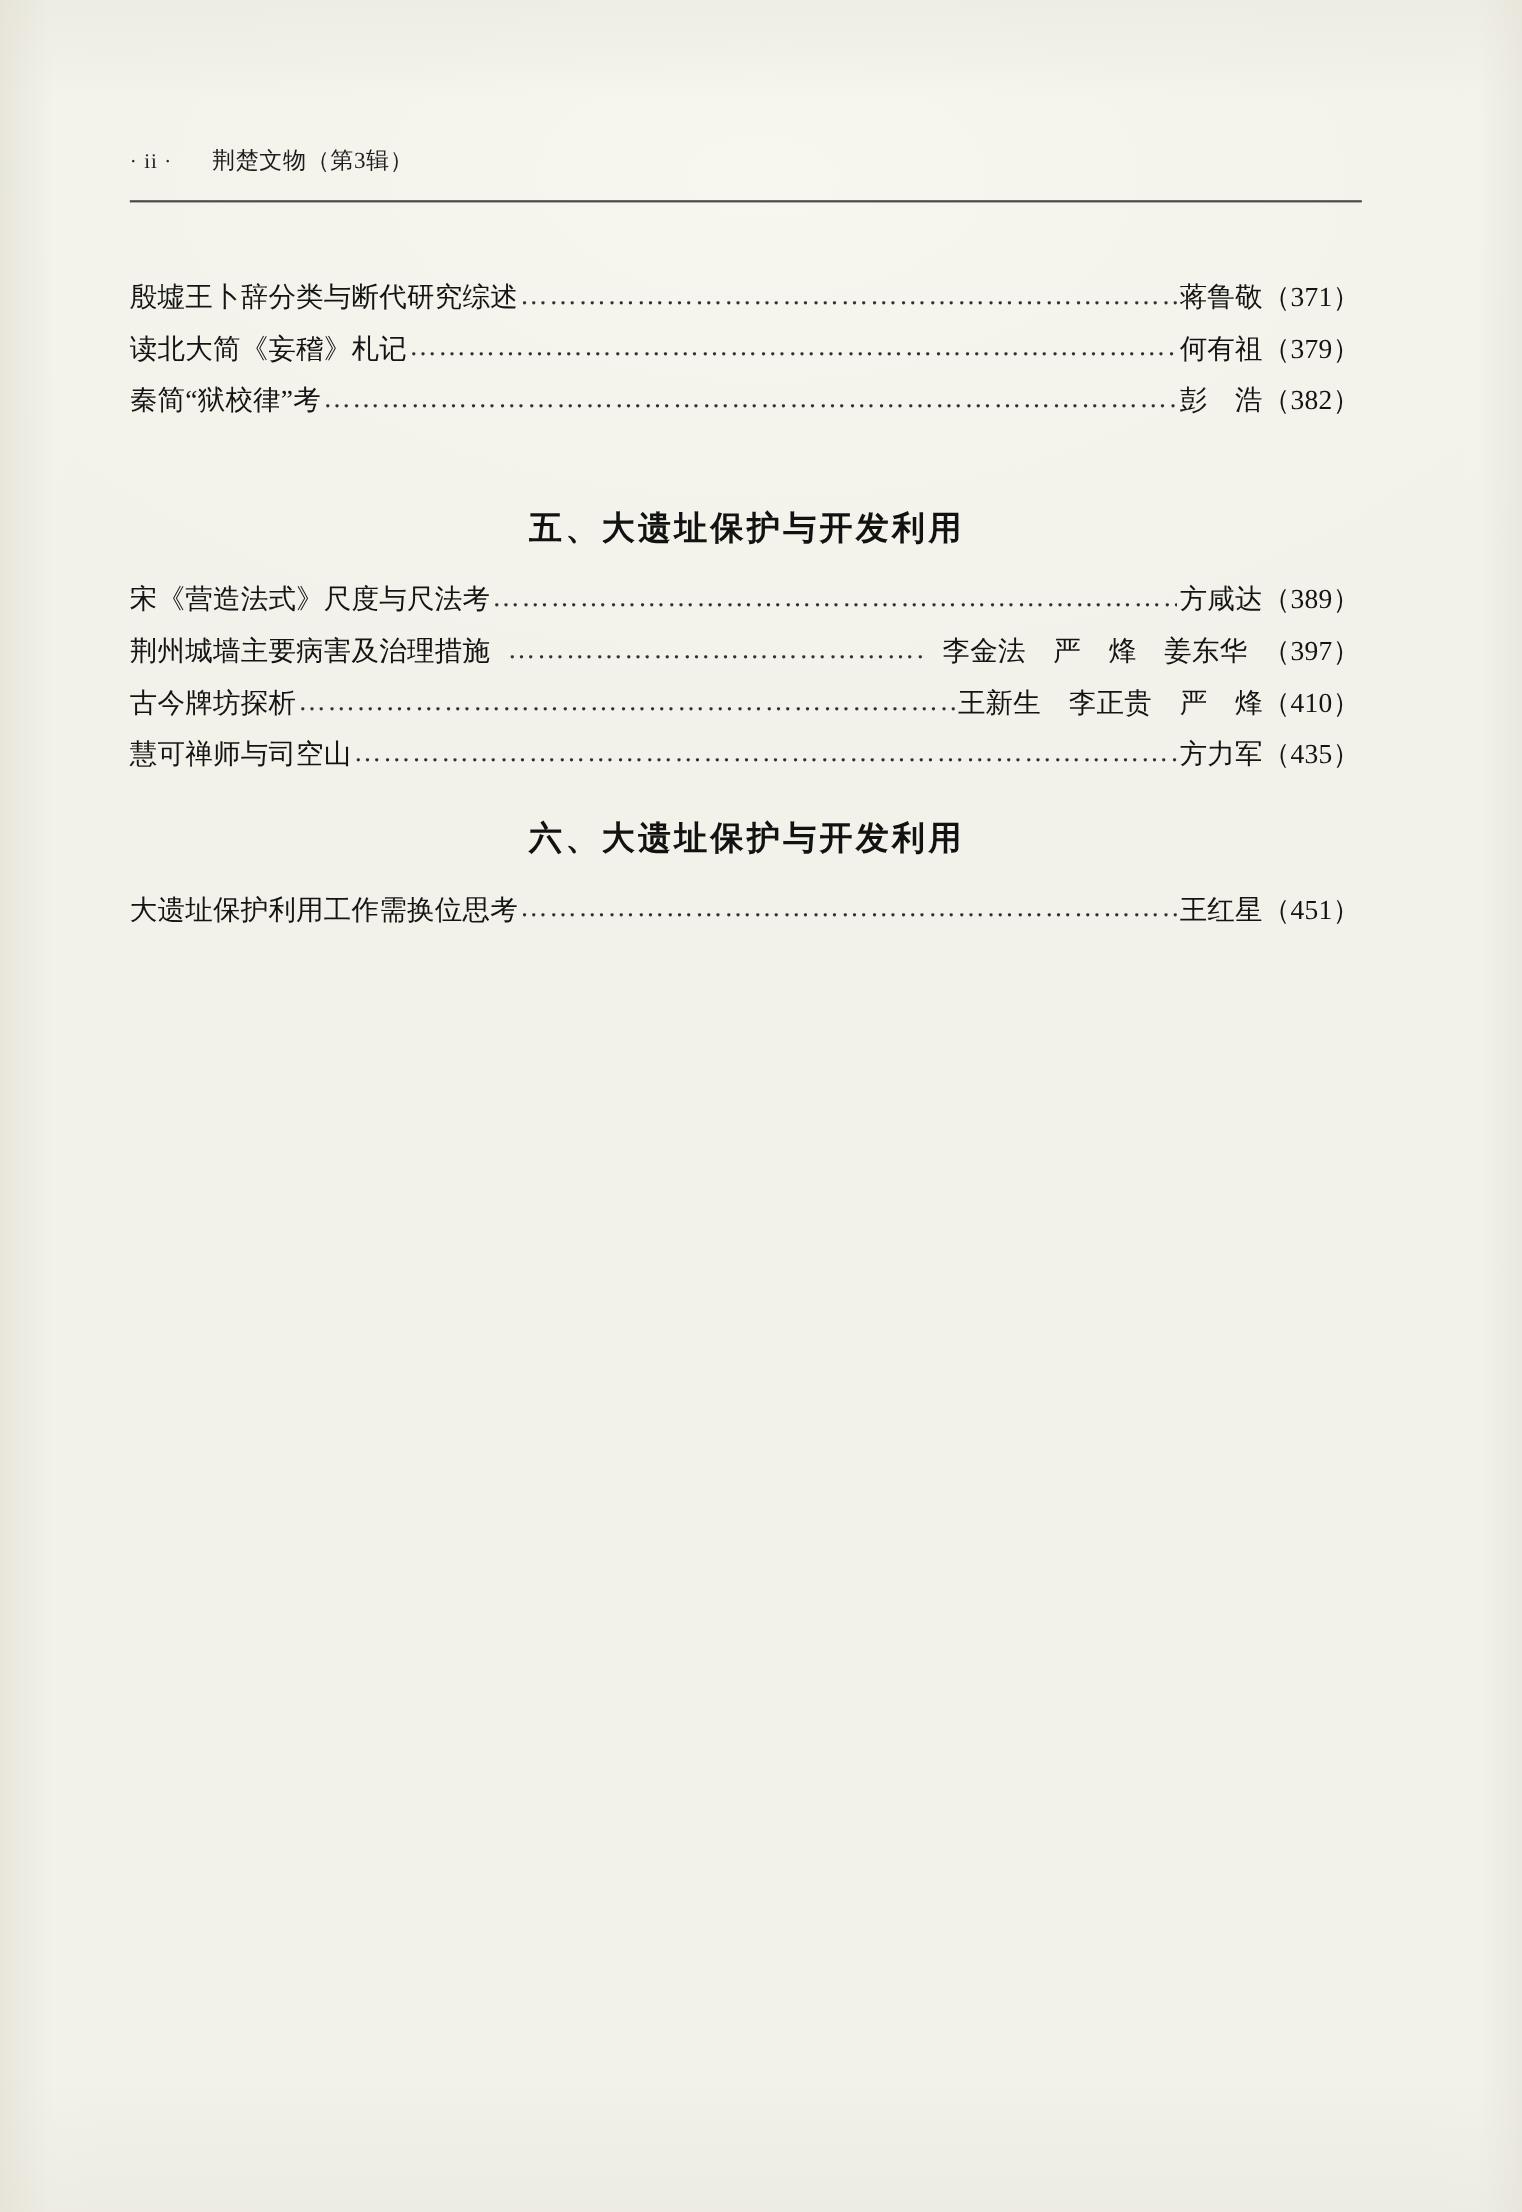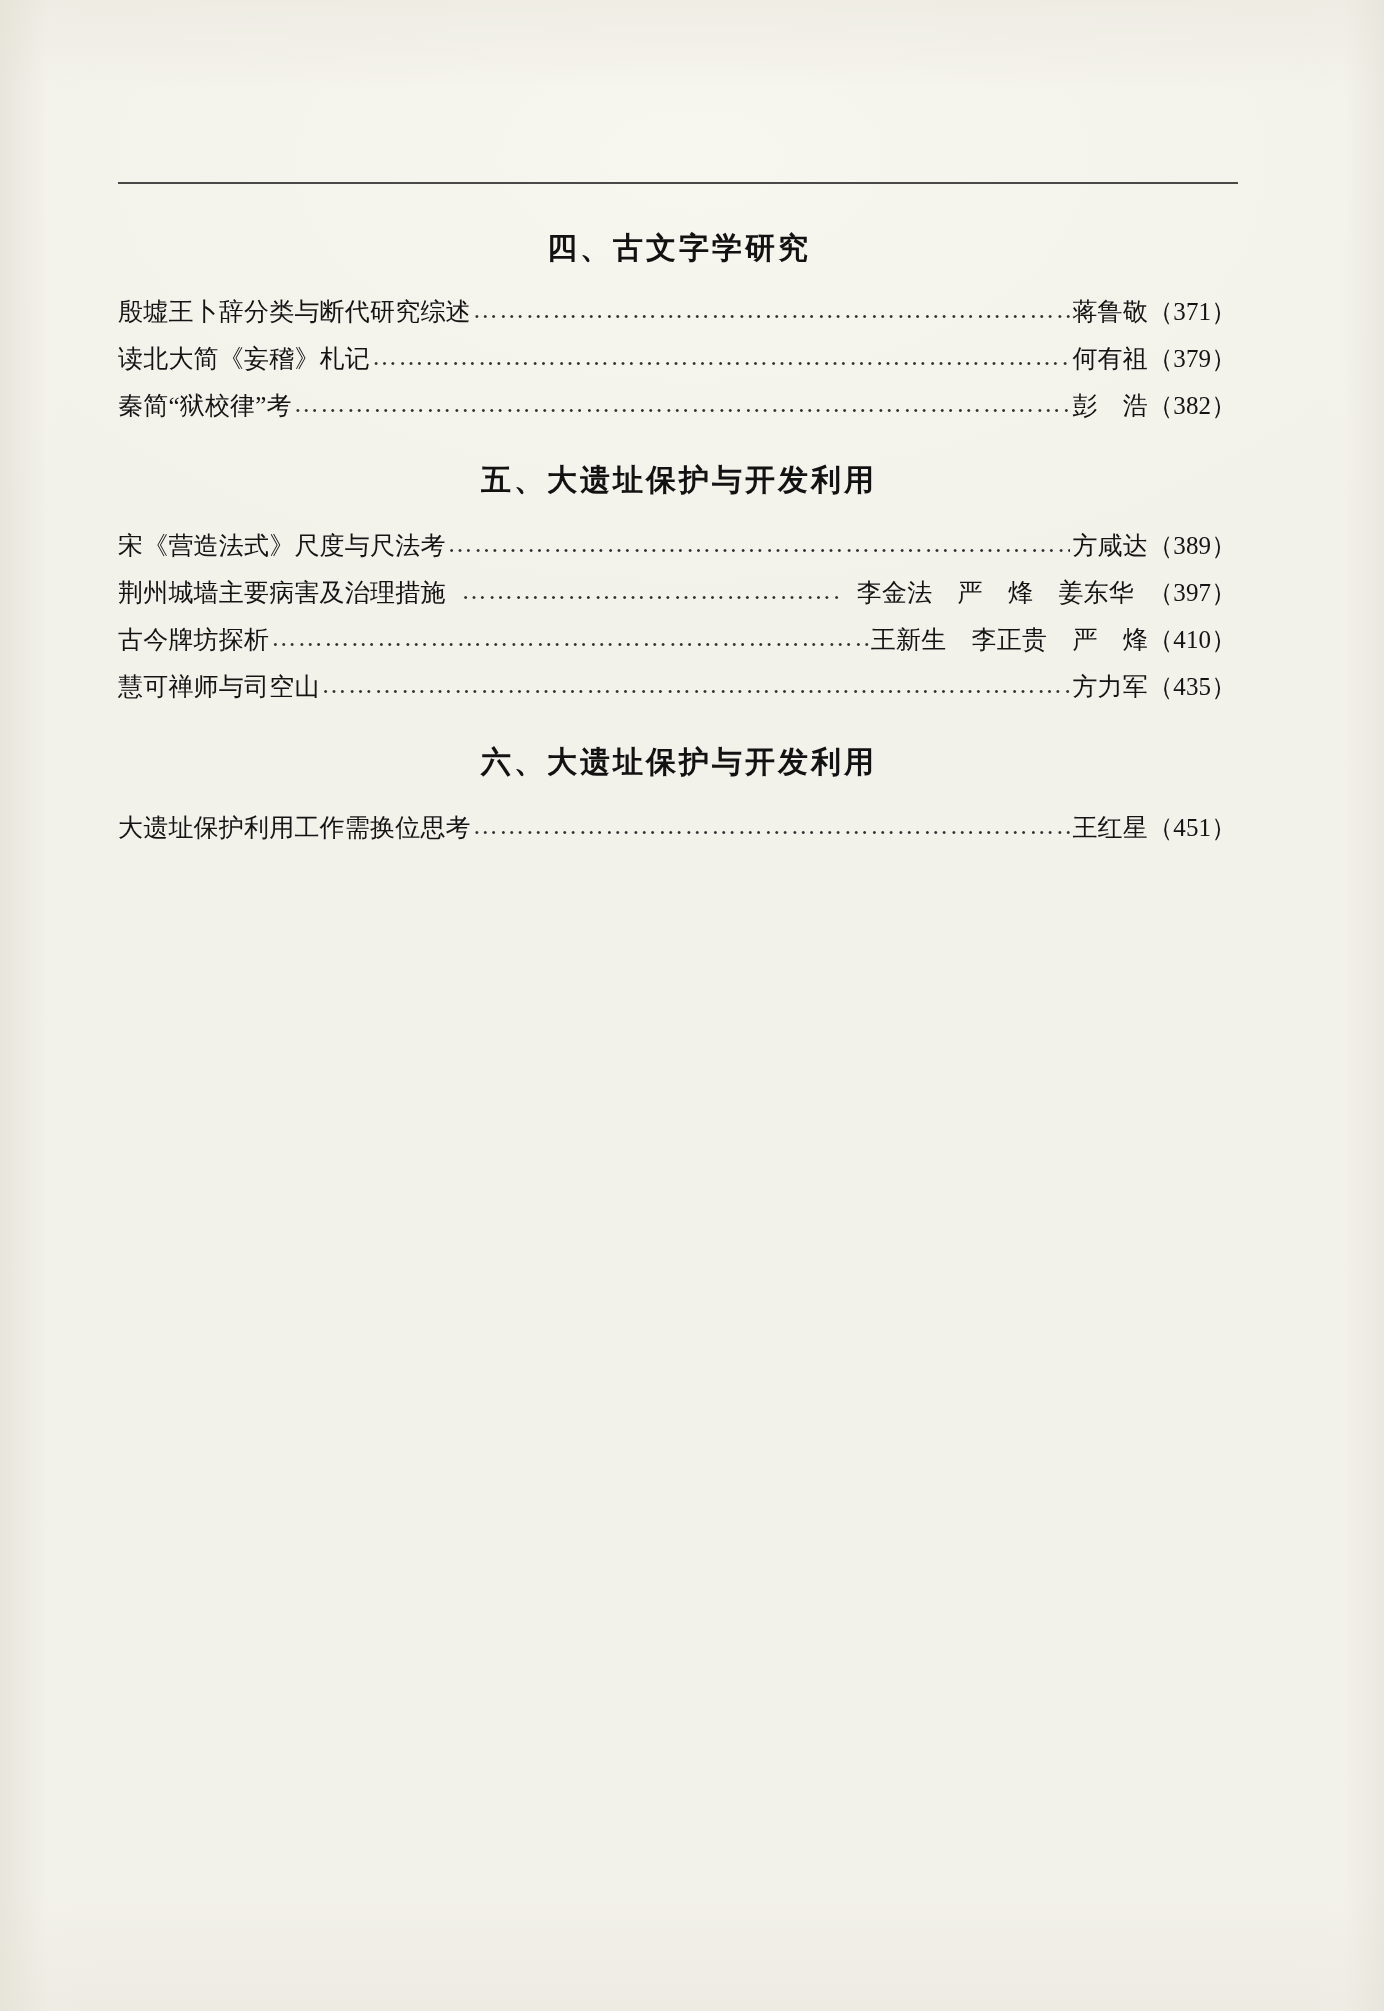--- a/index.html
+++ b/index.html
@@ -122,24 +122,27 @@
     letter-spacing: 0.2px;
     min-width: 92px;
   }
 </style>
 </head>
 <body>
 
 <div class="page">
   <div class="content">
 
+    <div class="running-head">
+      <span class="folio">· ii ·</span>
+      <span class="head-title">荆楚文物（第3辑）</span>
+    </div>
     <div class="head-rule"></div>
 
     <div class="toc-block" style="top: 228px;">
-      <div class="section-heading">四、古文字学研究</div>
 
       <div class="toc-entry" style="margin-top: 30px;">
         <span class="toc-title">殷墟王卜辞分类与断代研究综述</span>
         <span class="leader">…………………………………………………………………………………………………………………………</span>
         <span class="toc-authors">蒋鲁敬</span>
         <span class="toc-page">（371）</span>
       </div>
 
       <div class="toc-entry" style="margin-top: 22px;">
         <span class="toc-title">读北大简《妄稽》札记</span>

